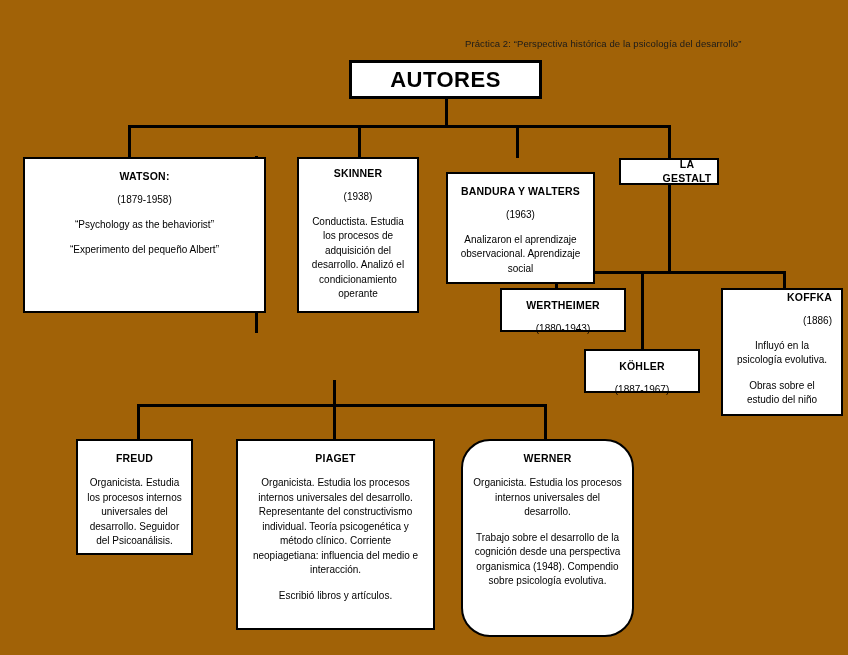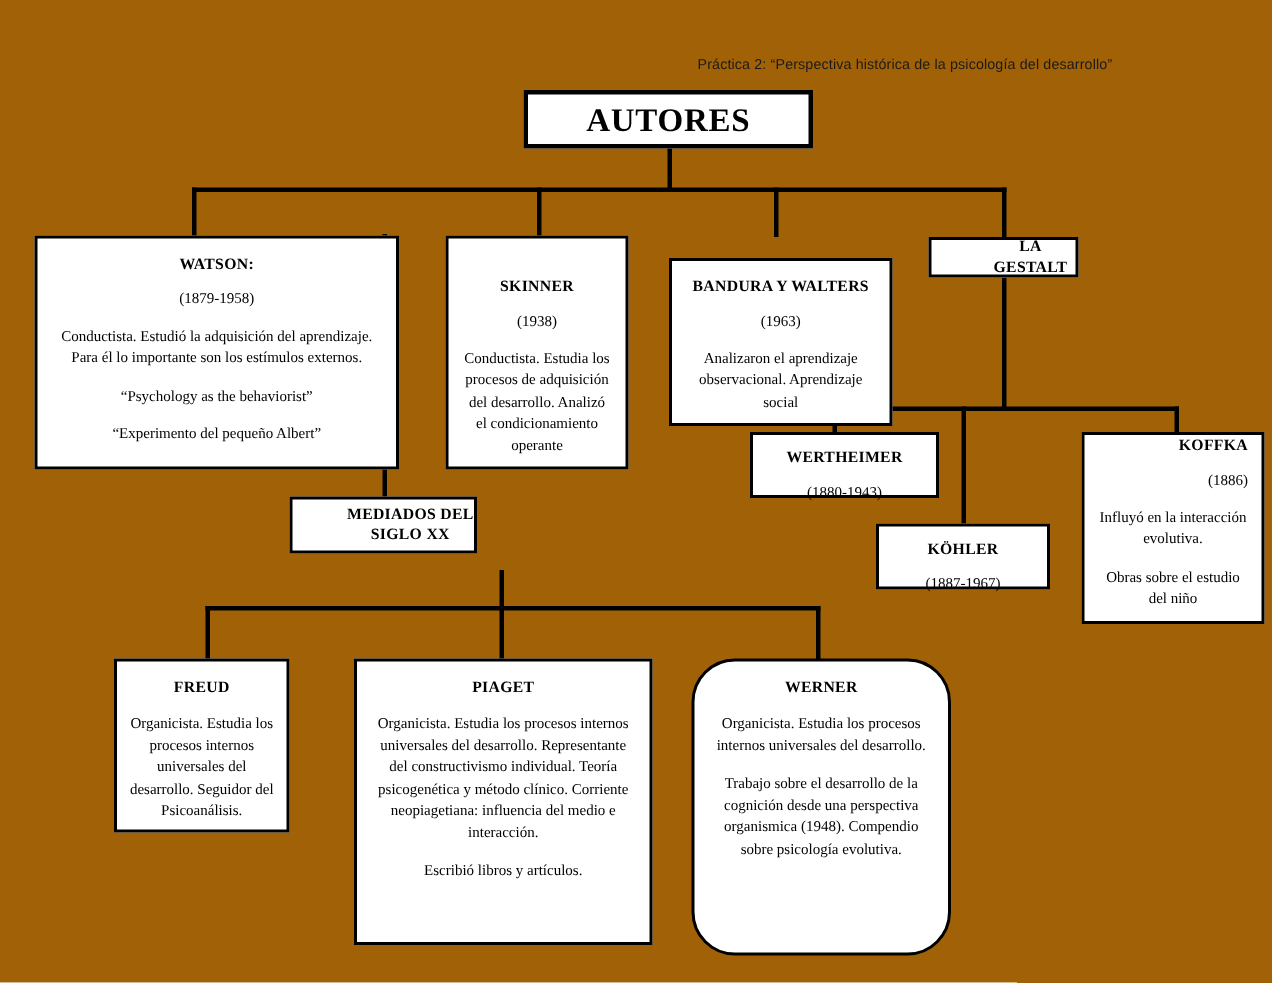--- a/index.html
+++ b/index.html
@@ -29,21 +29,20 @@
     position: absolute;
     box-sizing: border-box;
     border: 2.5px solid #000000;
     background: #ffffff;
     z-index: 5;
     display: flex;
     flex-direction: column;
     align-items: center;
     justify-content: flex-start;
     text-align: center;
-    font-family: Liberation Serif, serif;
   }
   .node .title {
     font-weight: bold;
     font-size: 10.5px;
     letter-spacing: 0.2px;
     line-height: 1.25;
   }
   .node .years {
     font-size: 10px;
     line-height: 1.25;
@@ -112,26 +111,25 @@
   <div class="ln lnv" style="left:333px; top:404px; height:36px;"></div>
   <div class="ln lnv" style="left:544px; top:404px; height:36px;"></div>
 
   <div class="node" id="node-autores" style="left:349px; top:60px; width:193px; height:39px;">
     <div class="title">AUTORES</div>
   </div>
 
   <div class="node" style="left:23px; top:157px; width:243px; height:156px; padding:11px 13px;">
     <div class="title">WATSON:</div>
     <div class="years">(1879-1958)</div>
-    <div class="para">Conductista. Estudió la adquisición del aprendizaje. Para él lo importante son los estímulos externos.</div>
     <div class="para">“Psychology as the behaviorist”</div>
     <div class="para">“Experimento del pequeño Albert”</div>
   </div>
 
-  <div class="node" style="left:297px; top:157px; width:122px; height:156px; padding:26px 9px;">
+  <div class="node" style="left:297px; top:157px; width:122px; height:156px; padding:8px 9px;">
     <div class="title">SKINNER</div>
     <div class="years">(1938)</div>
     <div class="para">Conductista. Estudia los procesos de adquisición del desarrollo. Analizó el condicionamiento operante</div>
   </div>
 
   <div class="node" style="left:446px; top:157px; width:149px; height:112px; padding:11px 10px;margin-top:15px;">
     <div class="title">BANDURA Y WALTERS</div>
     <div class="years">(1963)</div>
     <div class="para">Analizaron el aprendizaje observacional. Aprendizaje social</div>
   </div>
@@ -146,28 +144,24 @@
   </div>
 
   <div class="node" style="left:584px; top:349px; width:116px; height:44px; padding:9px 8px;">
     <div class="title">KÖHLER</div>
     <div class="years">(1887-1967)</div>
   </div>
 
   <div class="node" style="left:721px; top:288px; width:122px; height:128px; padding:1px 9px;align-items:flex-end;">
     <div class="title">KOFFKA</div>
     <div class="years">(1886)</div>
-    <div class="para">Influyó en la interacción evolutiva.</div>
+    <div class="para">Influyó en la psicología evolutiva.</div>
     <div class="para">Obras sobre el estudio del niño</div>
   </div>
 
-  <div class="node compact" style="left:193px; top:331px; width:125px; height:38px;">
-    <div class="title">MEDIADOS DEL</div>
-    <div class="title">SIGLO XX</div>
-  </div>
 
   <div class="node" style="left:76px; top:439px; width:117px; height:116px; padding:11px 8px;">
     <div class="title">FREUD</div>
     <div class="para">Organicista. Estudia los procesos internos universales del desarrollo. Seguidor del Psicoanálisis.</div>
   </div>
 
   <div class="node" style="left:236px; top:439px; width:199px; height:191px; padding:11px 11px;">
     <div class="title">PIAGET</div>
     <div class="para">Organicista. Estudia los procesos internos universales del desarrollo. Representante del constructivismo individual. Teoría psicogenética y método clínico. Corriente neopiagetiana: influencia del medio e interacción.</div>
     <div class="para">Escribió libros y artículos.</div>

